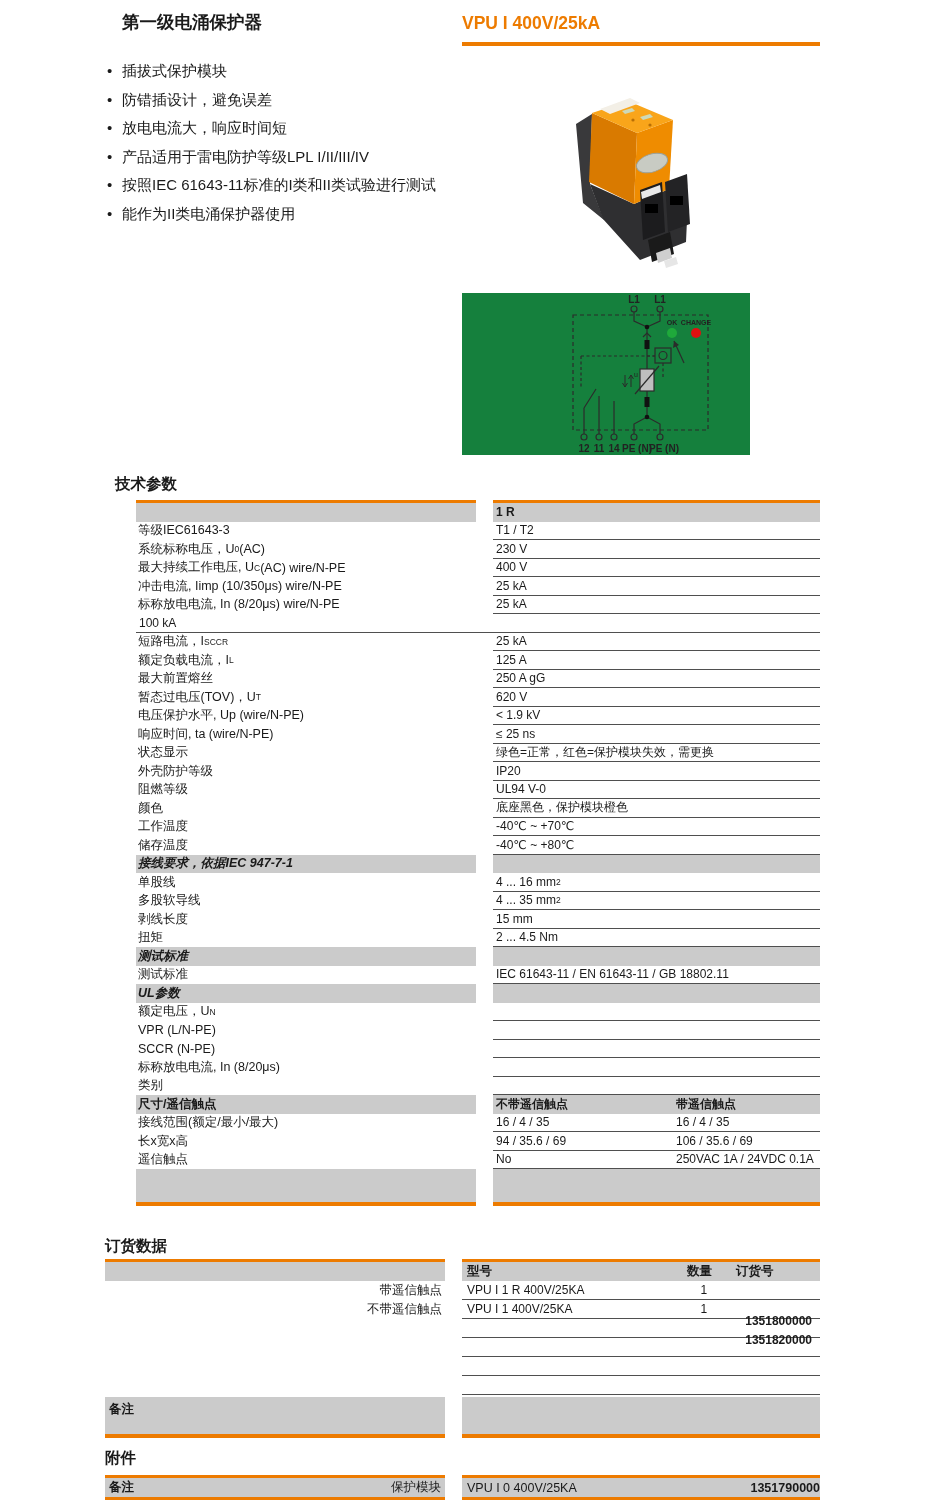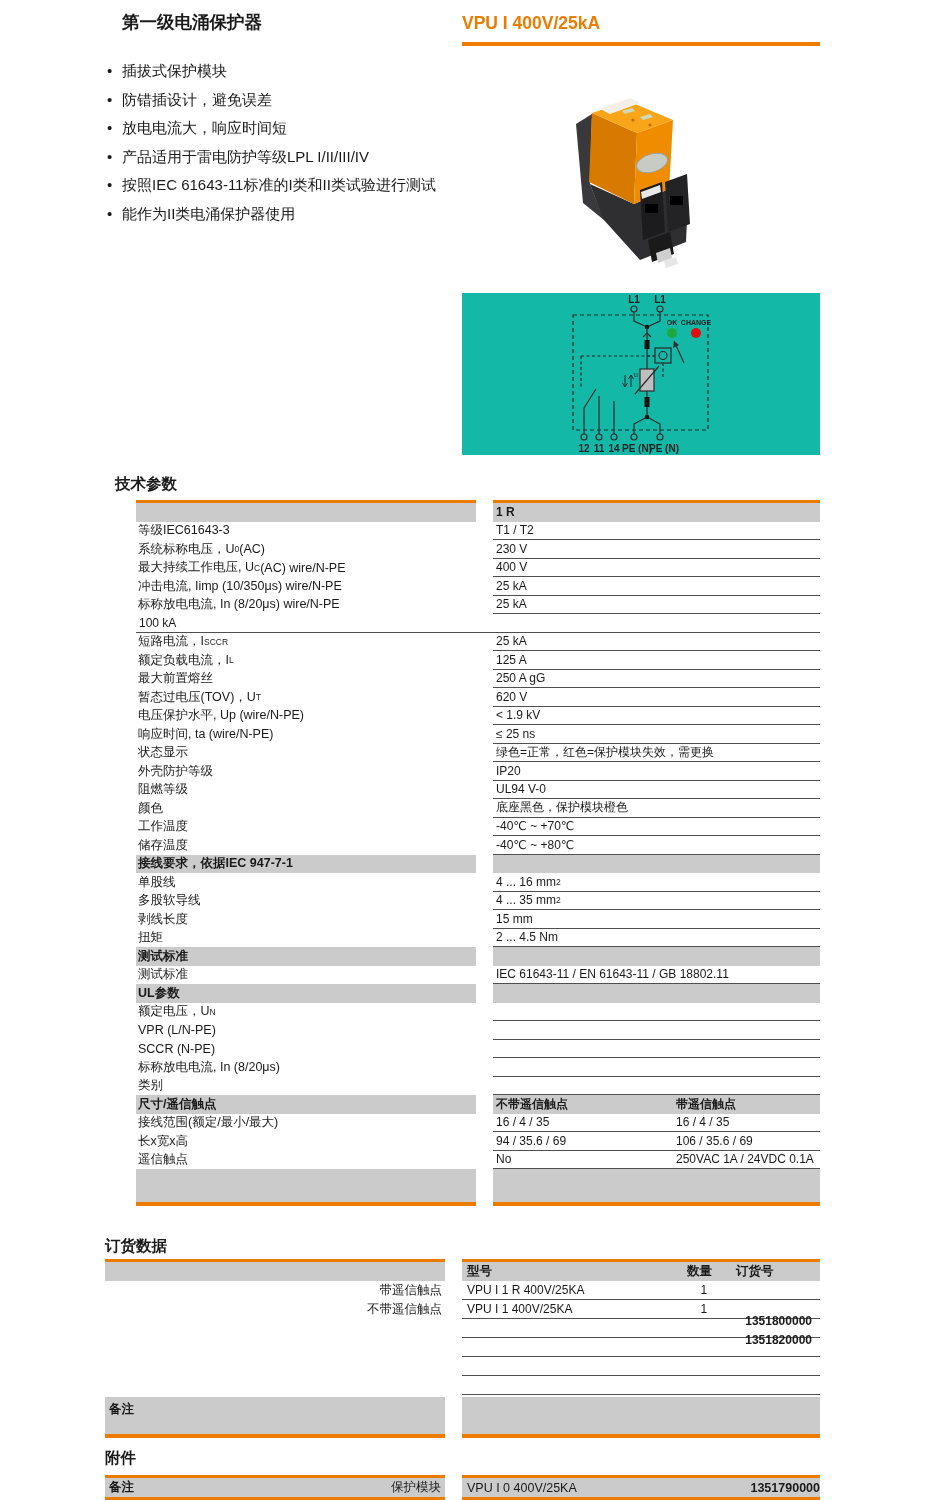--- a/index.html
+++ b/index.html
@@ -16,39 +16,39 @@
 
   .page-title{position:absolute;left:122px;top:10px;margin:0;font-size:17.5px;font-weight:bold;}
   .features{position:absolute;left:105px;top:57px;width:356px;margin:0;padding:0;list-style:none;font-size:15px;}
   .features li{position:relative;padding-left:17px;line-height:28.5px;}
   .features li::before{content:"•";position:absolute;left:2px;top:0;}
 
   .product-code{position:absolute;left:462px;top:13px;margin:0;font-size:17.5px;font-weight:bold;color:var(--accent);}
   .code-rule{position:absolute;left:462px;top:42px;width:358px;height:4px;background:var(--accent);}
 
   .product-photo{position:absolute;left:570px;top:92px;width:145px;height:178px;}
-  .schematic{position:absolute;left:462px;top:293px;width:358px;height:162px;background:#14b8a6;}
+  .schematic{position:absolute;left:462px;top:293px;width:288px;height:162px;background:#15803d;}
 
   .section-heading{position:absolute;left:105px;margin:0;font-size:15.5px;font-weight:bold;}
   .h-tech{top:474px;margin-left:10px;} .h-order{top:1236px;} .h-acc{top:1448px;}
 
   
   .spec-table{position:absolute;left:105px;top:500px;width:715px;}
   .spec-row{display:flex;height:18.5px;box-sizing:border-box;padding-left:31px;}
   .spec-row .label{width:340px;margin-right:17px;font-size:12.5px;display:flex;align-items:center;
                    padding-left:2px;box-sizing:border-box;white-space:nowrap;overflow:hidden;}
   .spec-row .value,.spec-row .value2{font-size:12px;display:flex;align-items:center;padding-left:3px;
                    box-sizing:border-box;white-space:nowrap;overflow:hidden;}
   .spec-row .value{flex:1;}
   .spec-row.row .value,.spec-row.row .value2{border-bottom:1px solid var(--line);}
   .spec-row.two .value{flex:none;width:180px;}
   .spec-row.two .value2{flex:1;}
   .spec-row.header{height:21.5px;}
   .spec-row.header .label,.spec-row.header .value{background:var(--bar);border-top:3px solid var(--accent);font-weight:bold;}
-  .spec-row.section .label{background:var(--bar);font-weight:bold;}
+  .spec-row.section .label{background:var(--bar);font-weight:bold;font-style:italic;}
   .spec-row.section .value{background:var(--bar);}
   .spec-row.dimshdr .label{background:var(--bar);font-weight:bold;}
   .spec-row.dimshdr .value,.spec-row.dimshdr .value2{background:var(--bar);font-weight:bold;}
   .spec-row.footer{height:37px;}
   .spec-row.footer .label,.spec-row.footer .value{background:var(--bar);border-bottom:4px solid var(--accent);}
 
   
   .order-left{position:absolute;left:105px;top:1259px;width:340px;}
   .order-left .head{height:19px;background:var(--bar);border-top:3px solid var(--accent);box-sizing:content-box;}
   .order-left .lrow{height:19px;display:flex;align-items:center;justify-content:flex-end;font-size:12.5px;padding-right:3px;}

